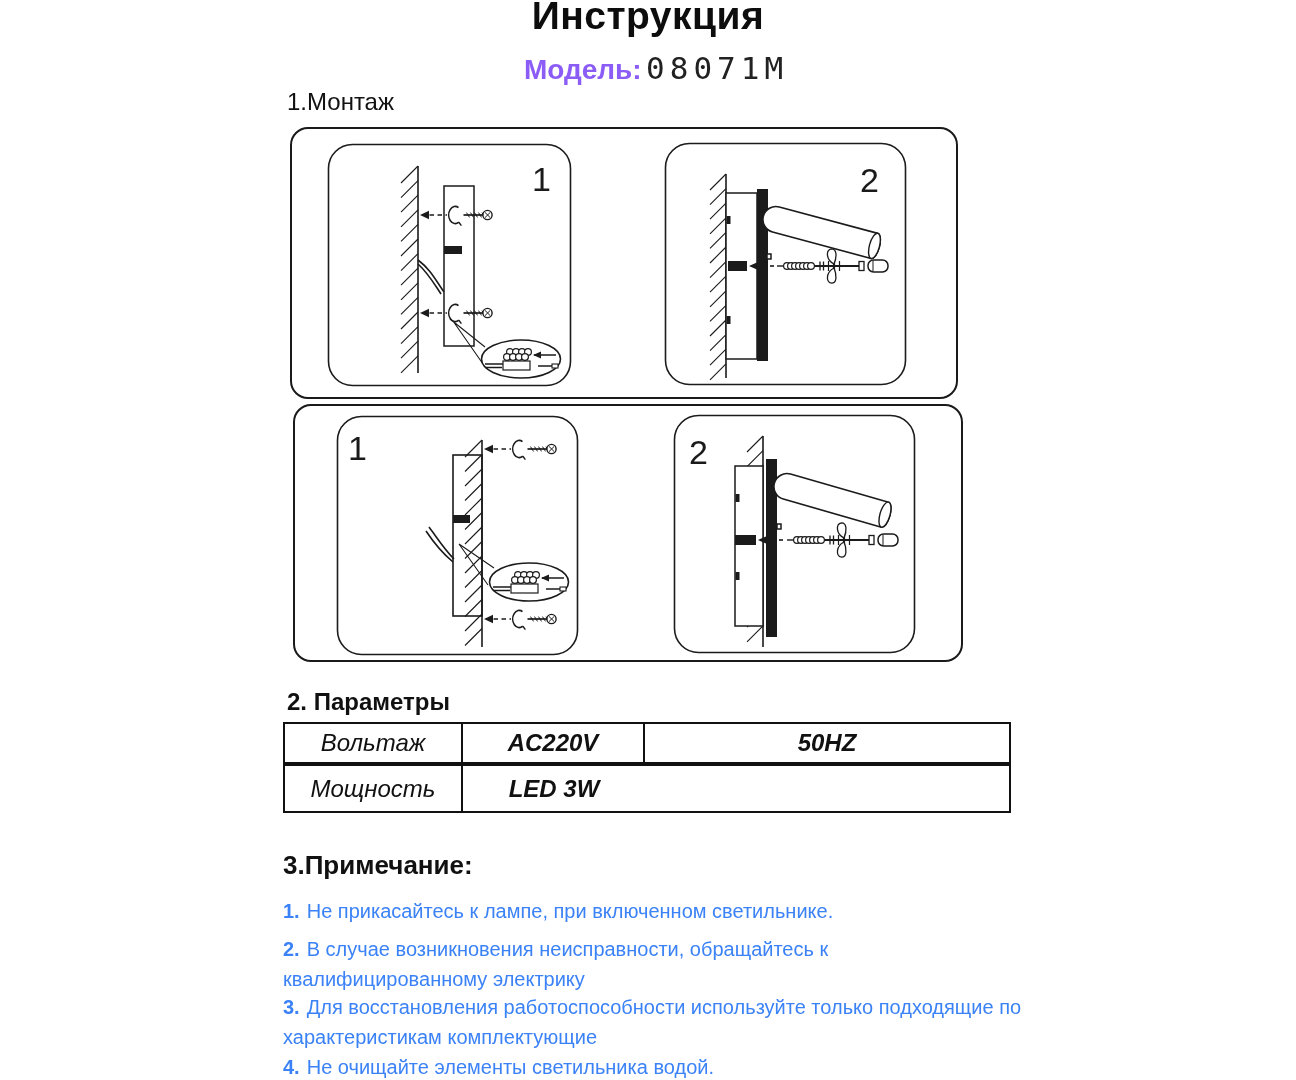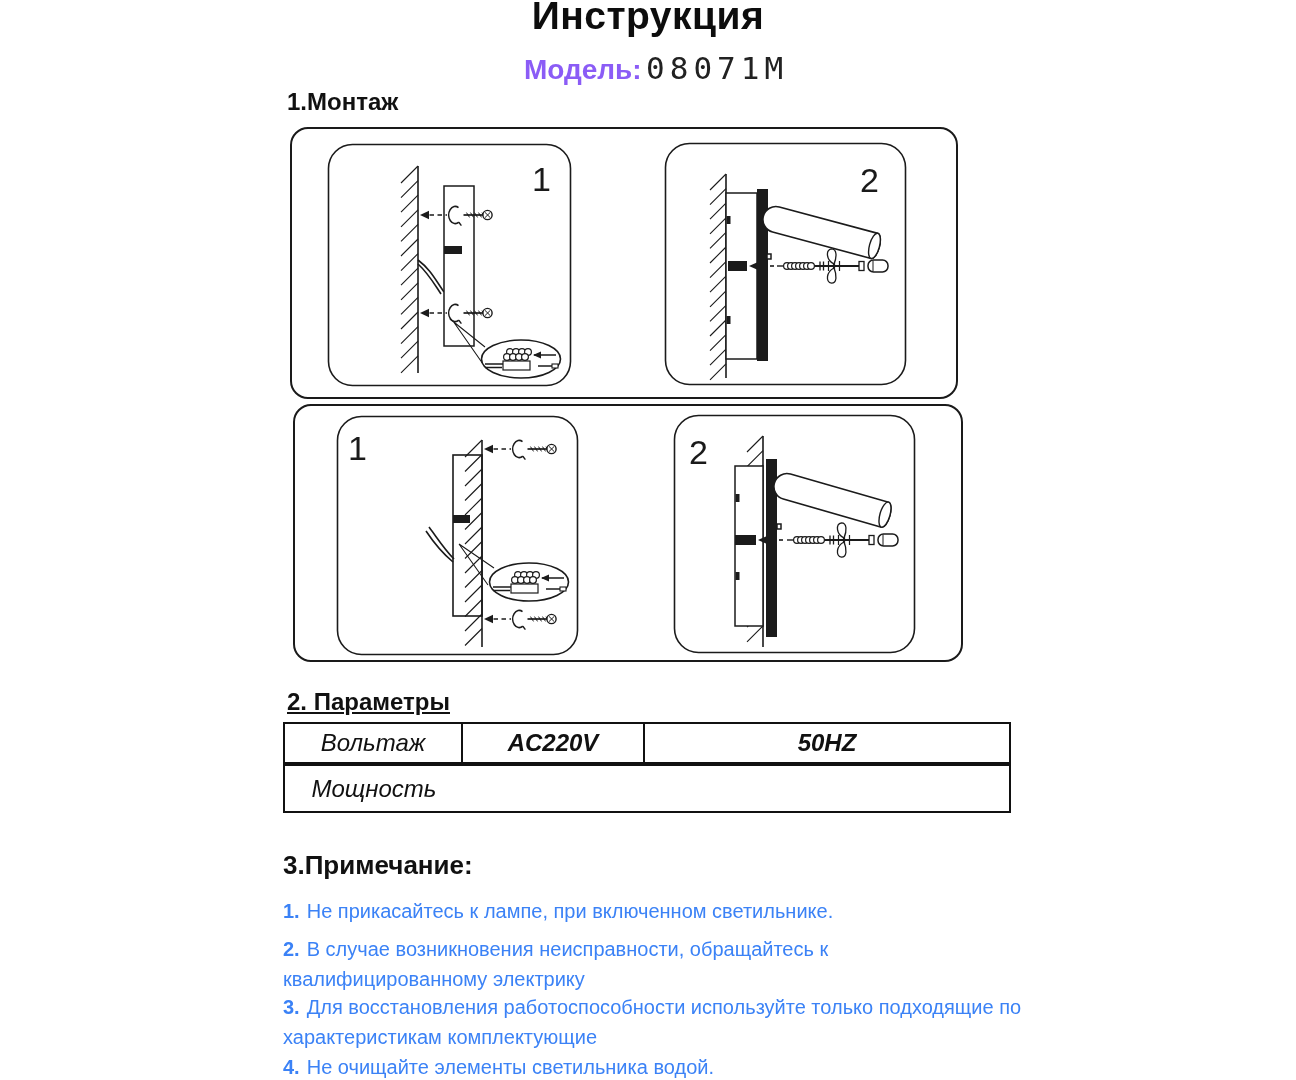--- a/index.html
+++ b/index.html
@@ -8,22 +8,22 @@
   .page { position:relative; width:1296px; height:1080px; background:#fff; }
 
   .title { position:absolute; top:-6px; left:0; width:100%; text-align:center;
     font-size:39px; font-weight:bold; letter-spacing:0.5px; color:#0d0d0d; }
   .model-row { position:absolute; top:50px; left:0; width:100%; text-align:center;
     transform:translateX(8px); white-space:nowrap; }
   .model-label { font-size:28px; font-weight:bold; color:#8b5cf6; }
   .model-value { font-size:31px; font-weight:400; color:#222;
     font-family:"DejaVu Sans Mono", monospace; letter-spacing:5px; margin-left:0; }
 
-  .h-montage { position:absolute; left:287px; top:88px; font-size:24px; font-weight:bold; }
-  .h-params  { position:absolute; left:287px; top:688px; font-size:24px; font-weight:bold;text-decoration:underline; }
+  .h-montage { position:absolute; left:287px; top:88px; font-size:24px; font-weight:normal; }
+  .h-params  { position:absolute; left:287px; top:688px; font-size:24px; font-weight:bold; }
   .h-notes   { position:absolute; left:283px; top:850px; font-size:26px; font-weight:bold; }
 
   .panel { position:absolute; border:2px solid #1a1a1a; border-radius:18px; background:#fff; }
   .panel1 { left:290px; top:127px; width:668px; height:272px; }
   .panel2 { left:293px; top:404px; width:670px; height:258px; }
 
   .diag { position:absolute; }
   .diag svg { display:block; }
   svg .ln { stroke:#1b1b1b; stroke-width:1.6; fill:none; }
   svg .thin { stroke:#1b1b1b; stroke-width:1.1; fill:none; }
@@ -208,20 +208,23 @@
   <div class="h-params">2. Параметры</div>
 
   <div class="ptable">
     <div class="prow prow1">
       <div class="pcell c1">Вольтаж</div>
       <div class="pcell c2 bold">AC220V</div>
       <div class="pcell c4 bold">50HZ</div>
     </div>
     <div class="prow prow2">
       <div class="pcell c1">Мощность</div>
+      <div class="pcell cspan bold">
+        <span class="inner">LED 3W</span>
+      </div>
     </div>
   </div>
 
   <div class="h-notes">3.Примечание:</div>
 
   <div class="note n1">
     <b>1.</b><span>Не прикасайтесь к лампе, при включенном светильнике.</span>
   </div>
   <div class="note n2">
     <b>2.</b><span>В случае возникновения неисправности, обращайтесь к квалифицированному электрику</span>

